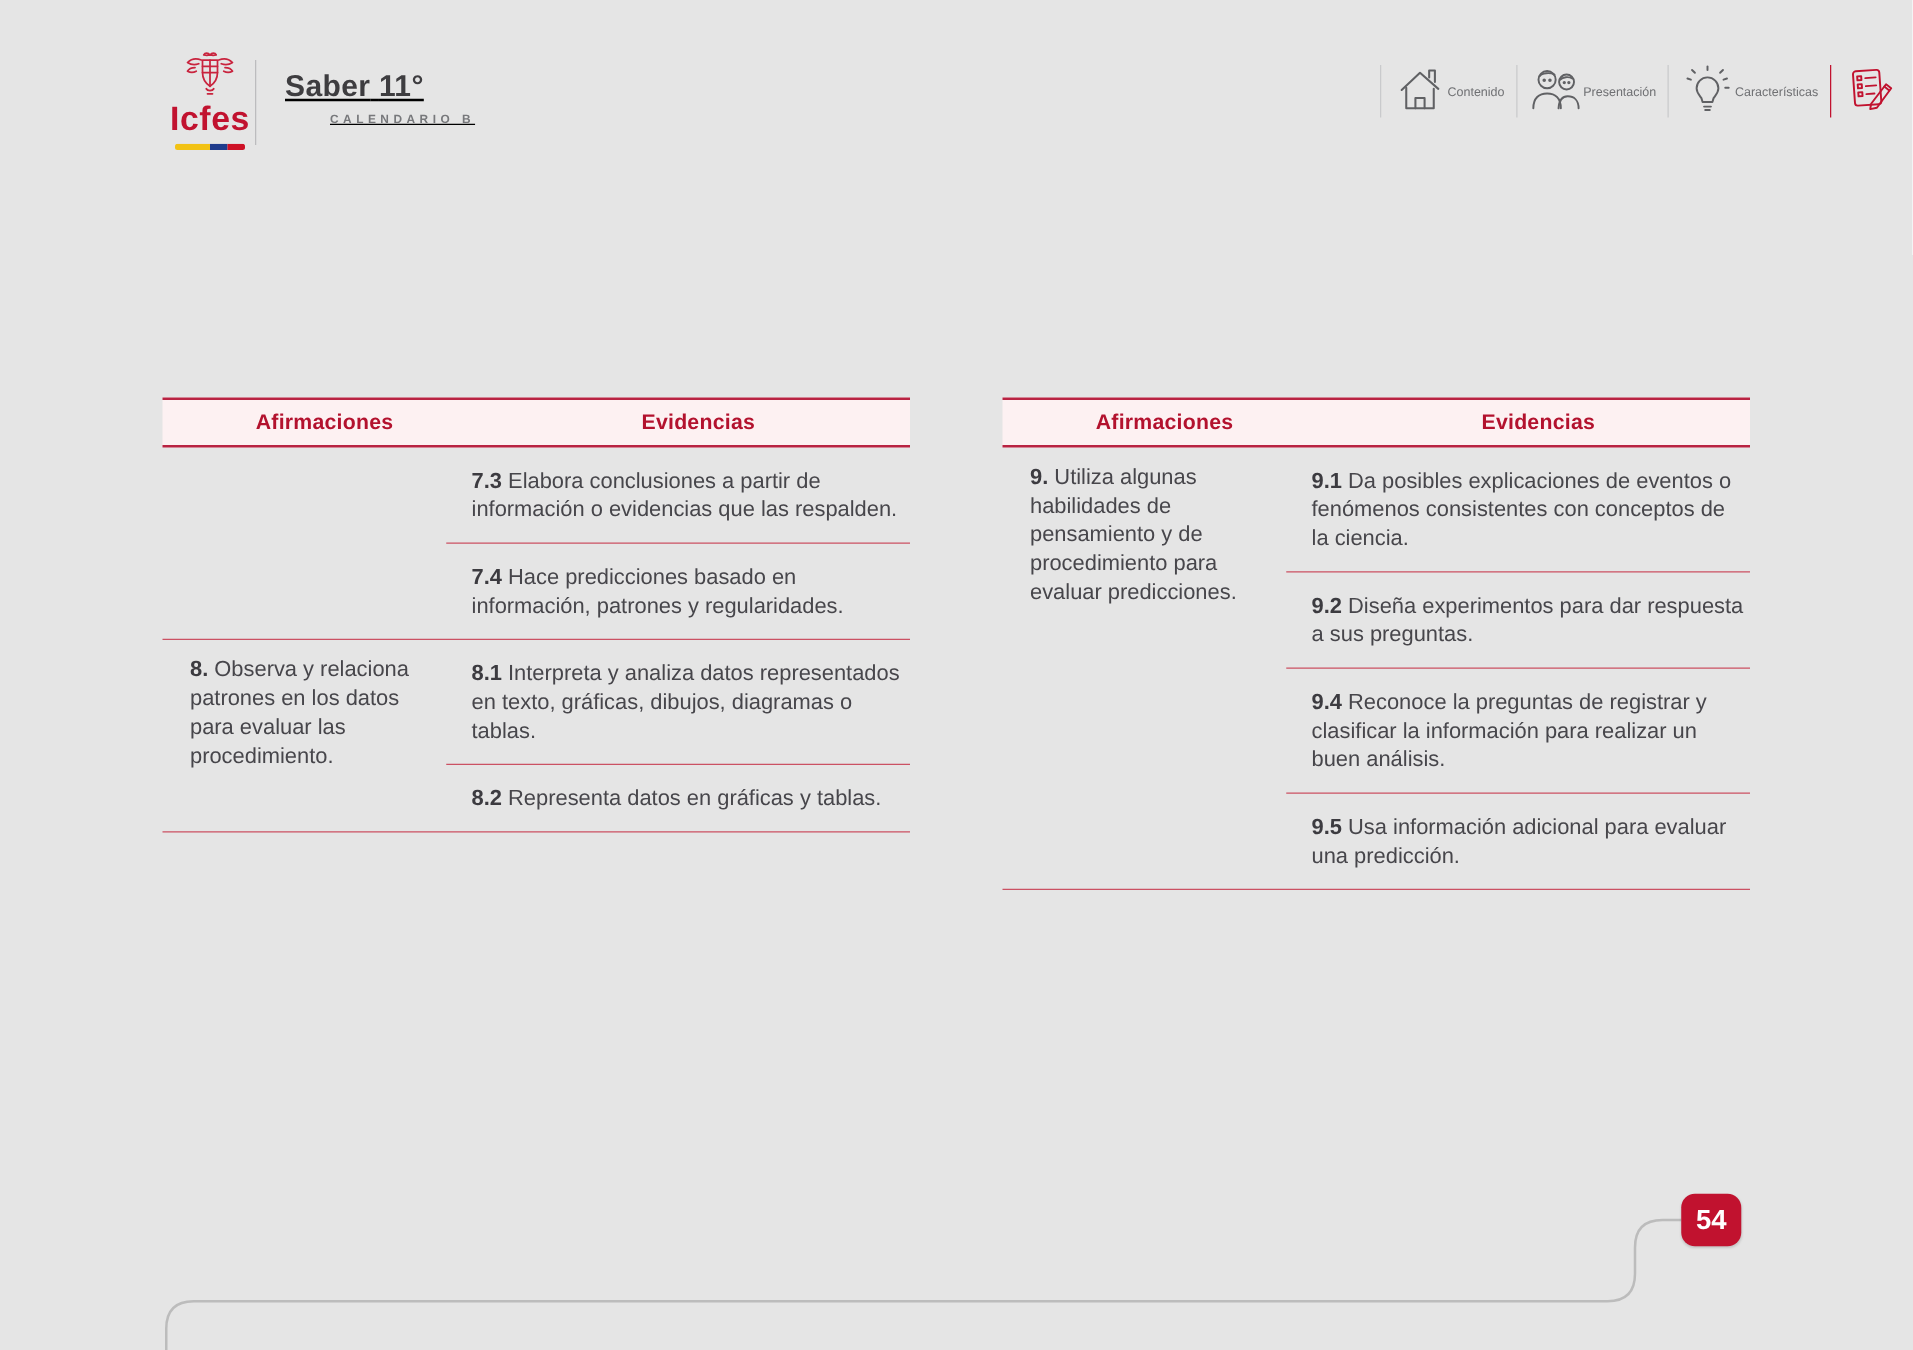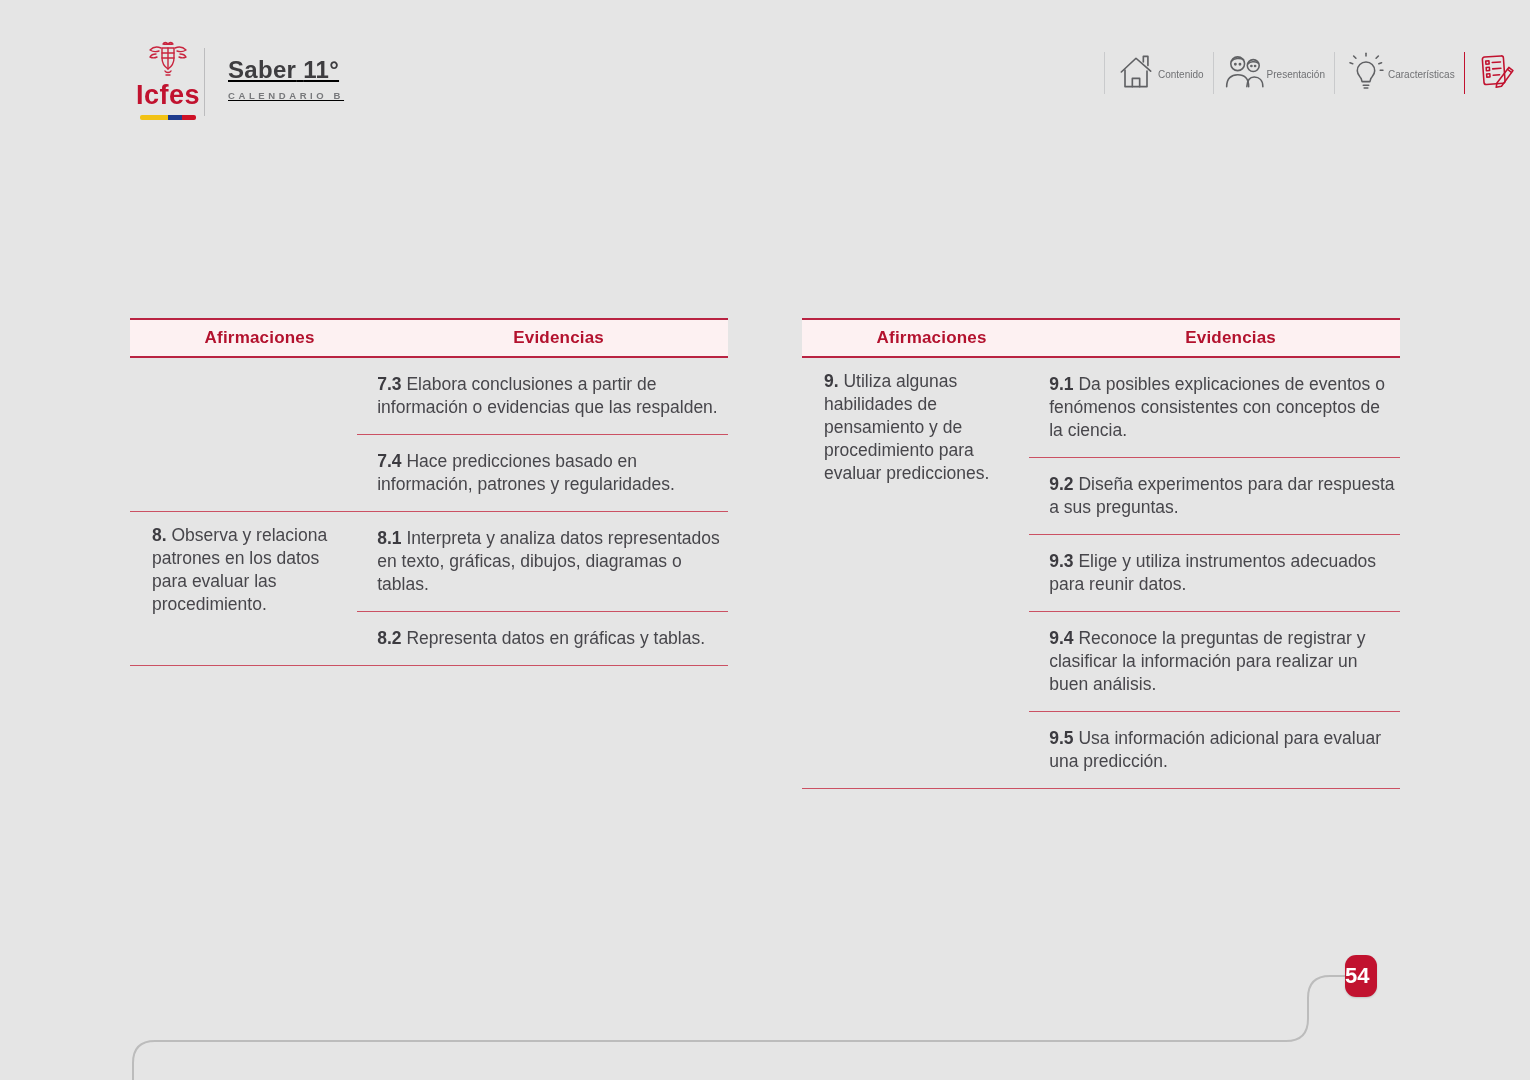--- a/index.html
+++ b/index.html
@@ -27,21 +27,21 @@
   .flagbar .r { flex: 1; background: #ce1126; }
   .logo-divider {
     position: absolute; left: 204px; top: 48px;
     width: 1px; height: 68px; background: #bcbcbe;
   }
   .brand-block { position: absolute; left: 228px; top: 56px; text-decoration: underline; }
   .brand-title { font-size: 24px; color: #3e3d40; font-weight: 600; letter-spacing: 0.3px; }
   .brand-title .grade { font-weight: 800; }
   .brand-sub {
     margin-top: 6px; font-size: 9.5px; letter-spacing: 3.6px;
-    color: #77787b; font-weight: 600;
+    color: #77787b; font-weight: 600; margin-left: 36px;
   }
   
   .nav { position: absolute; left: 1104px; top: 50px; display: flex; align-items: flex-start; }
   .nav-div { width: 1px; height: 42px; background: #c9cacc; margin-top: 2px; }
   .nav-div.red { background: #c1122f; }
   .nav-item {
     display: flex; flex-direction: row; align-items: center;
     padding: 0 9px; cursor: pointer;
   }
   .nav-icon { display: block; }
@@ -69,22 +69,22 @@
   .afir-cell { padding: 12px 10px 10px 22px; }
   .ev-cell { display: flex; flex-direction: column; }
   .ev-item { padding: 15px 4px 15px 20px; }
   .ev-item + .ev-item { border-top: 1.5px solid #cb5163; }
   .cell-text { font-size: 17.5px; line-height: 23px; color: #47464b; }
   .cell-text .num { font-weight: 700; color: #3c3b40; }
   
   .footer-curve { position: absolute; left: 0; top: 0; pointer-events: none; }
   .page-badge {
     position: absolute; left: 1345px; top: 955px;
-    width: 32px; height: 42px; background: #c1122f; border-radius: 11px;
-    display: flex; align-items: center; 
+    width: 48px; height: 42px; background: #c1122f; border-radius: 11px;
+    display: flex; align-items: center; justify-content: center;
     color: #ffffff; font-size: 22px; font-weight: 800;
     box-shadow: 0 1px 2px rgba(0,0,0,0.15);
   }
 </style>
 </head>
 <body>
 
 <div class="page">
 
   <div class="logo-block">
@@ -232,24 +232,20 @@
       <div class="ev-cell">
         <div class="ev-item cell-text">
           <span class="num">9.1</span>
           <span>Da posibles explicaciones de eventos o fenómenos consistentes con conceptos de la ciencia.</span>
         </div>
         <div class="ev-item cell-text">
           <span class="num">9.2</span>
           <span>Diseña experimentos para dar respuesta a sus preguntas.</span>
         </div>
         <div class="ev-item cell-text">
-          <span class="num">9.3</span>
-          <span>Elige y utiliza instrumentos adecuados para reunir datos.</span>
-        </div>
-        <div class="ev-item cell-text">
           <span class="num">9.4</span>
           <span>Reconoce la preguntas de registrar y clasificar la información para realizar un buen análisis.</span>
         </div>
         <div class="ev-item cell-text">
           <span class="num">9.5</span>
           <span>Usa información adicional para evaluar una predicción.</span>
         </div>
       </div>
     </div>
   </section>

